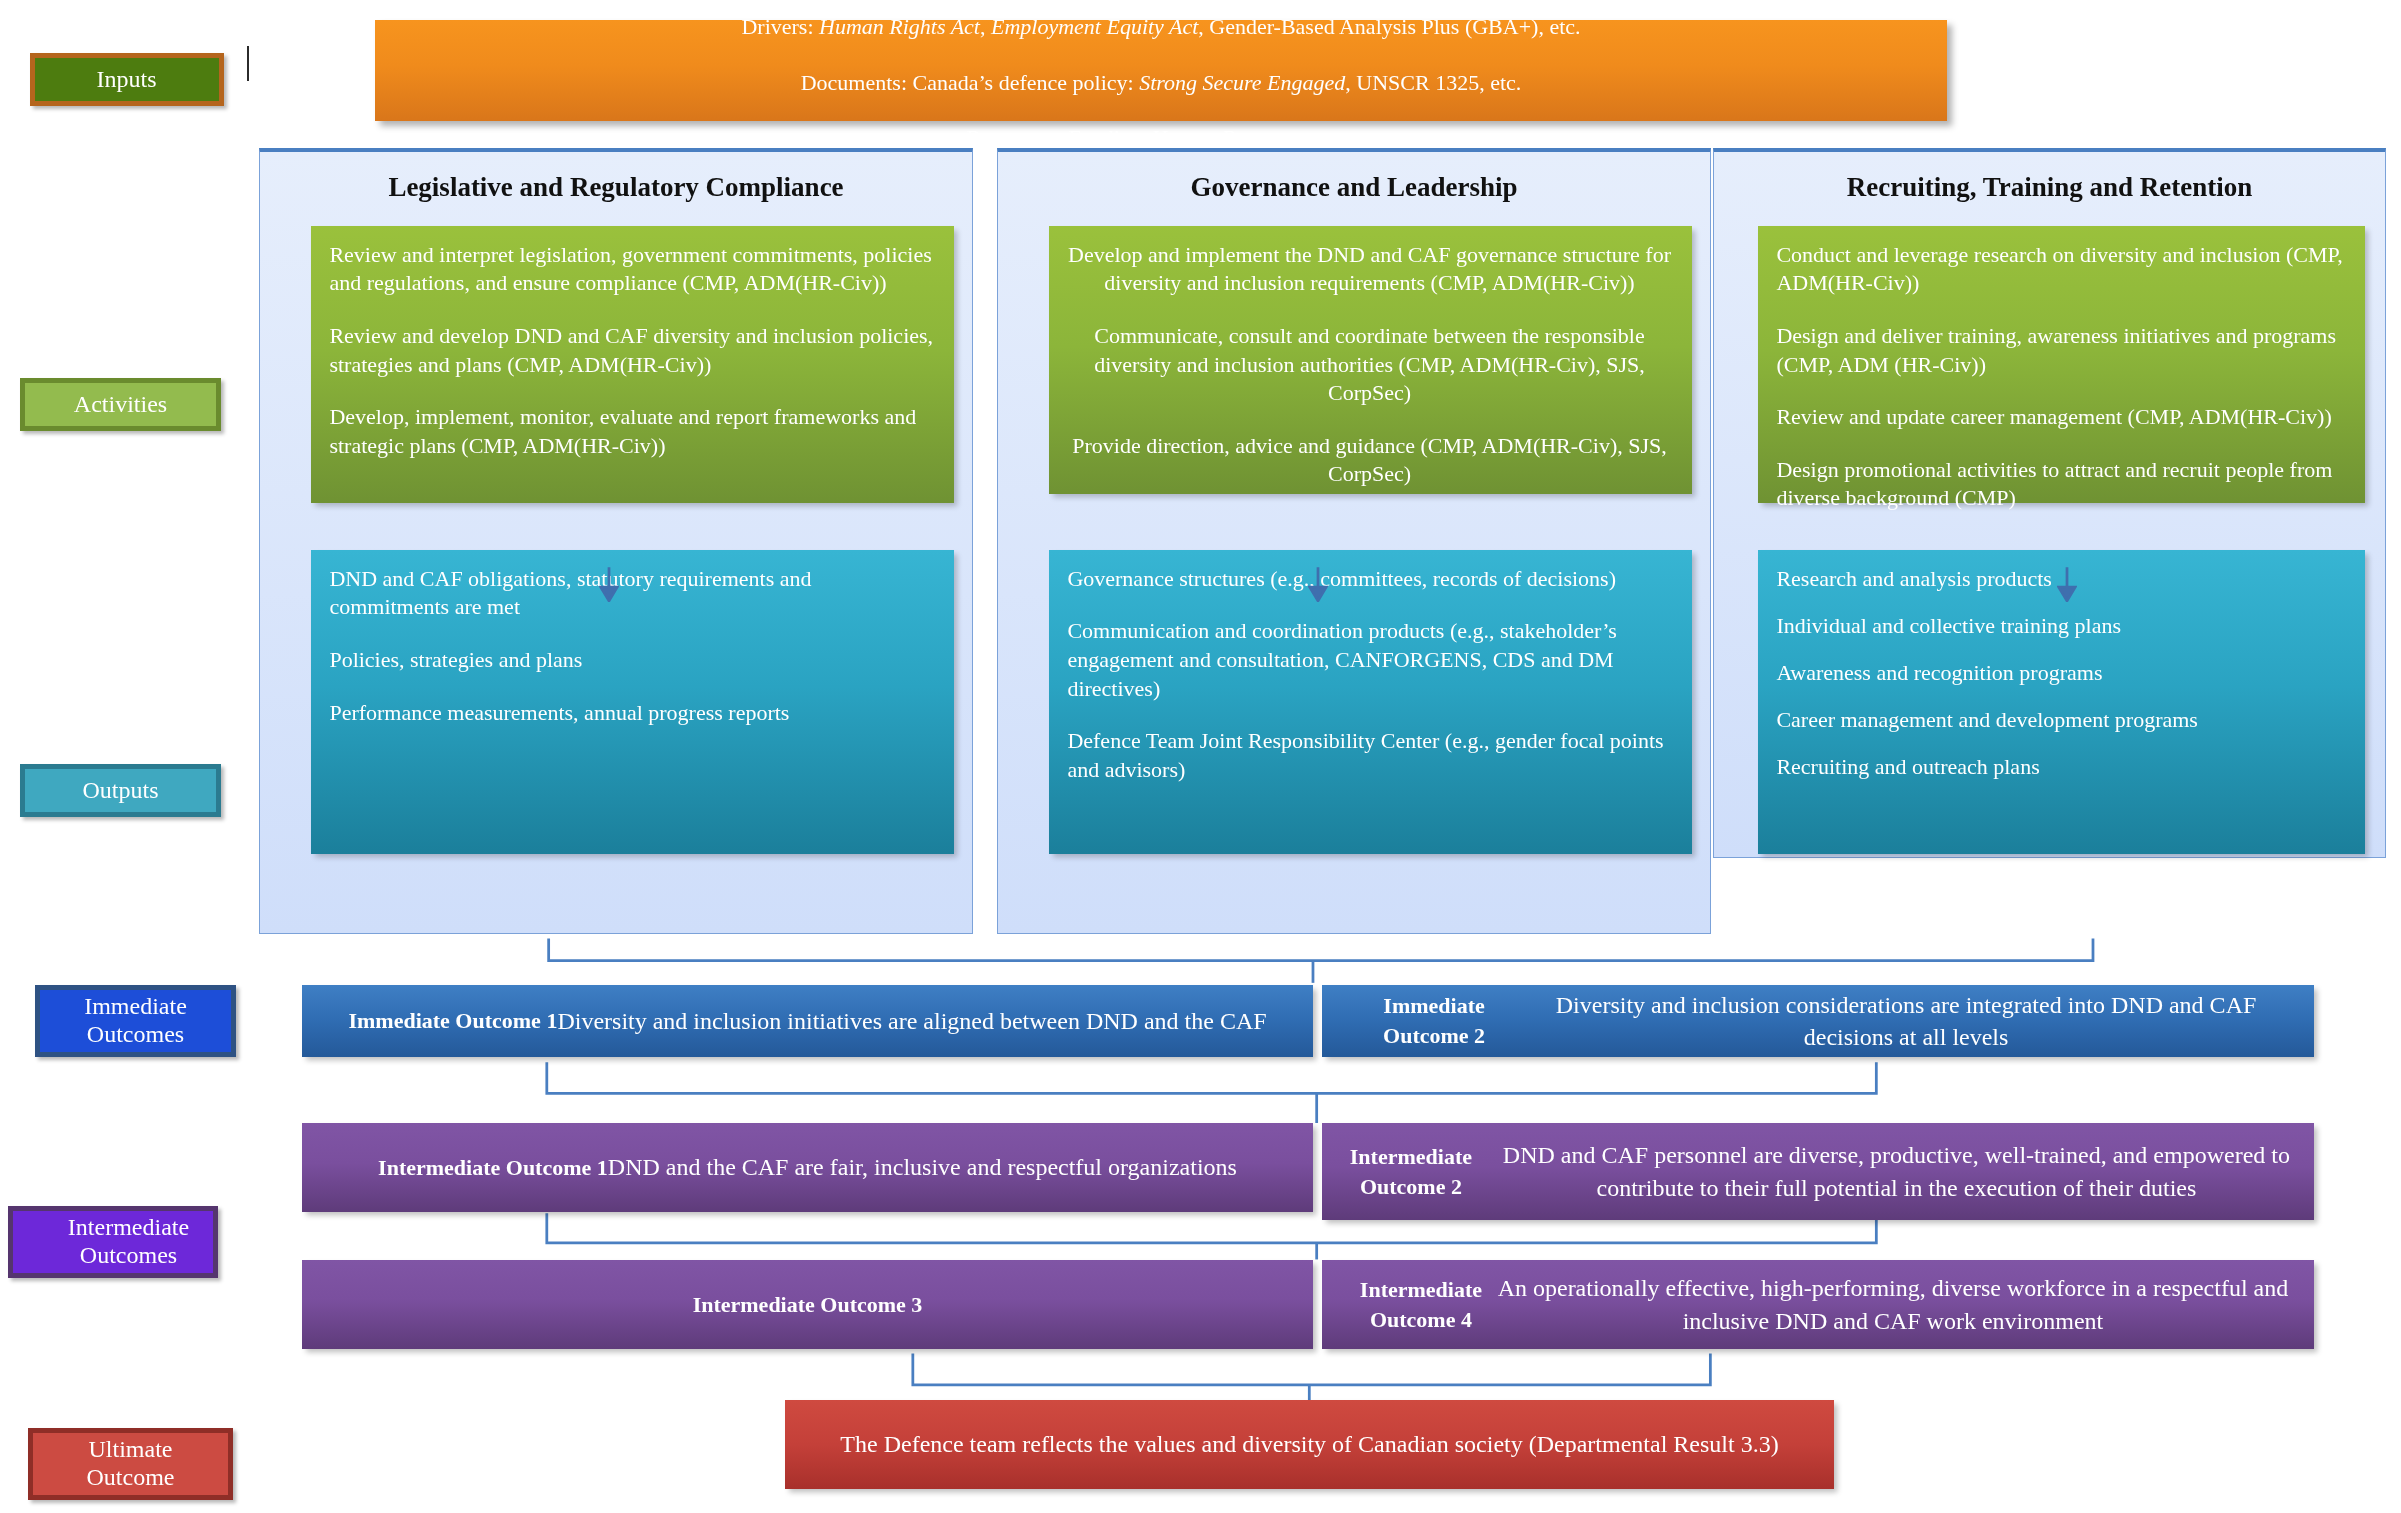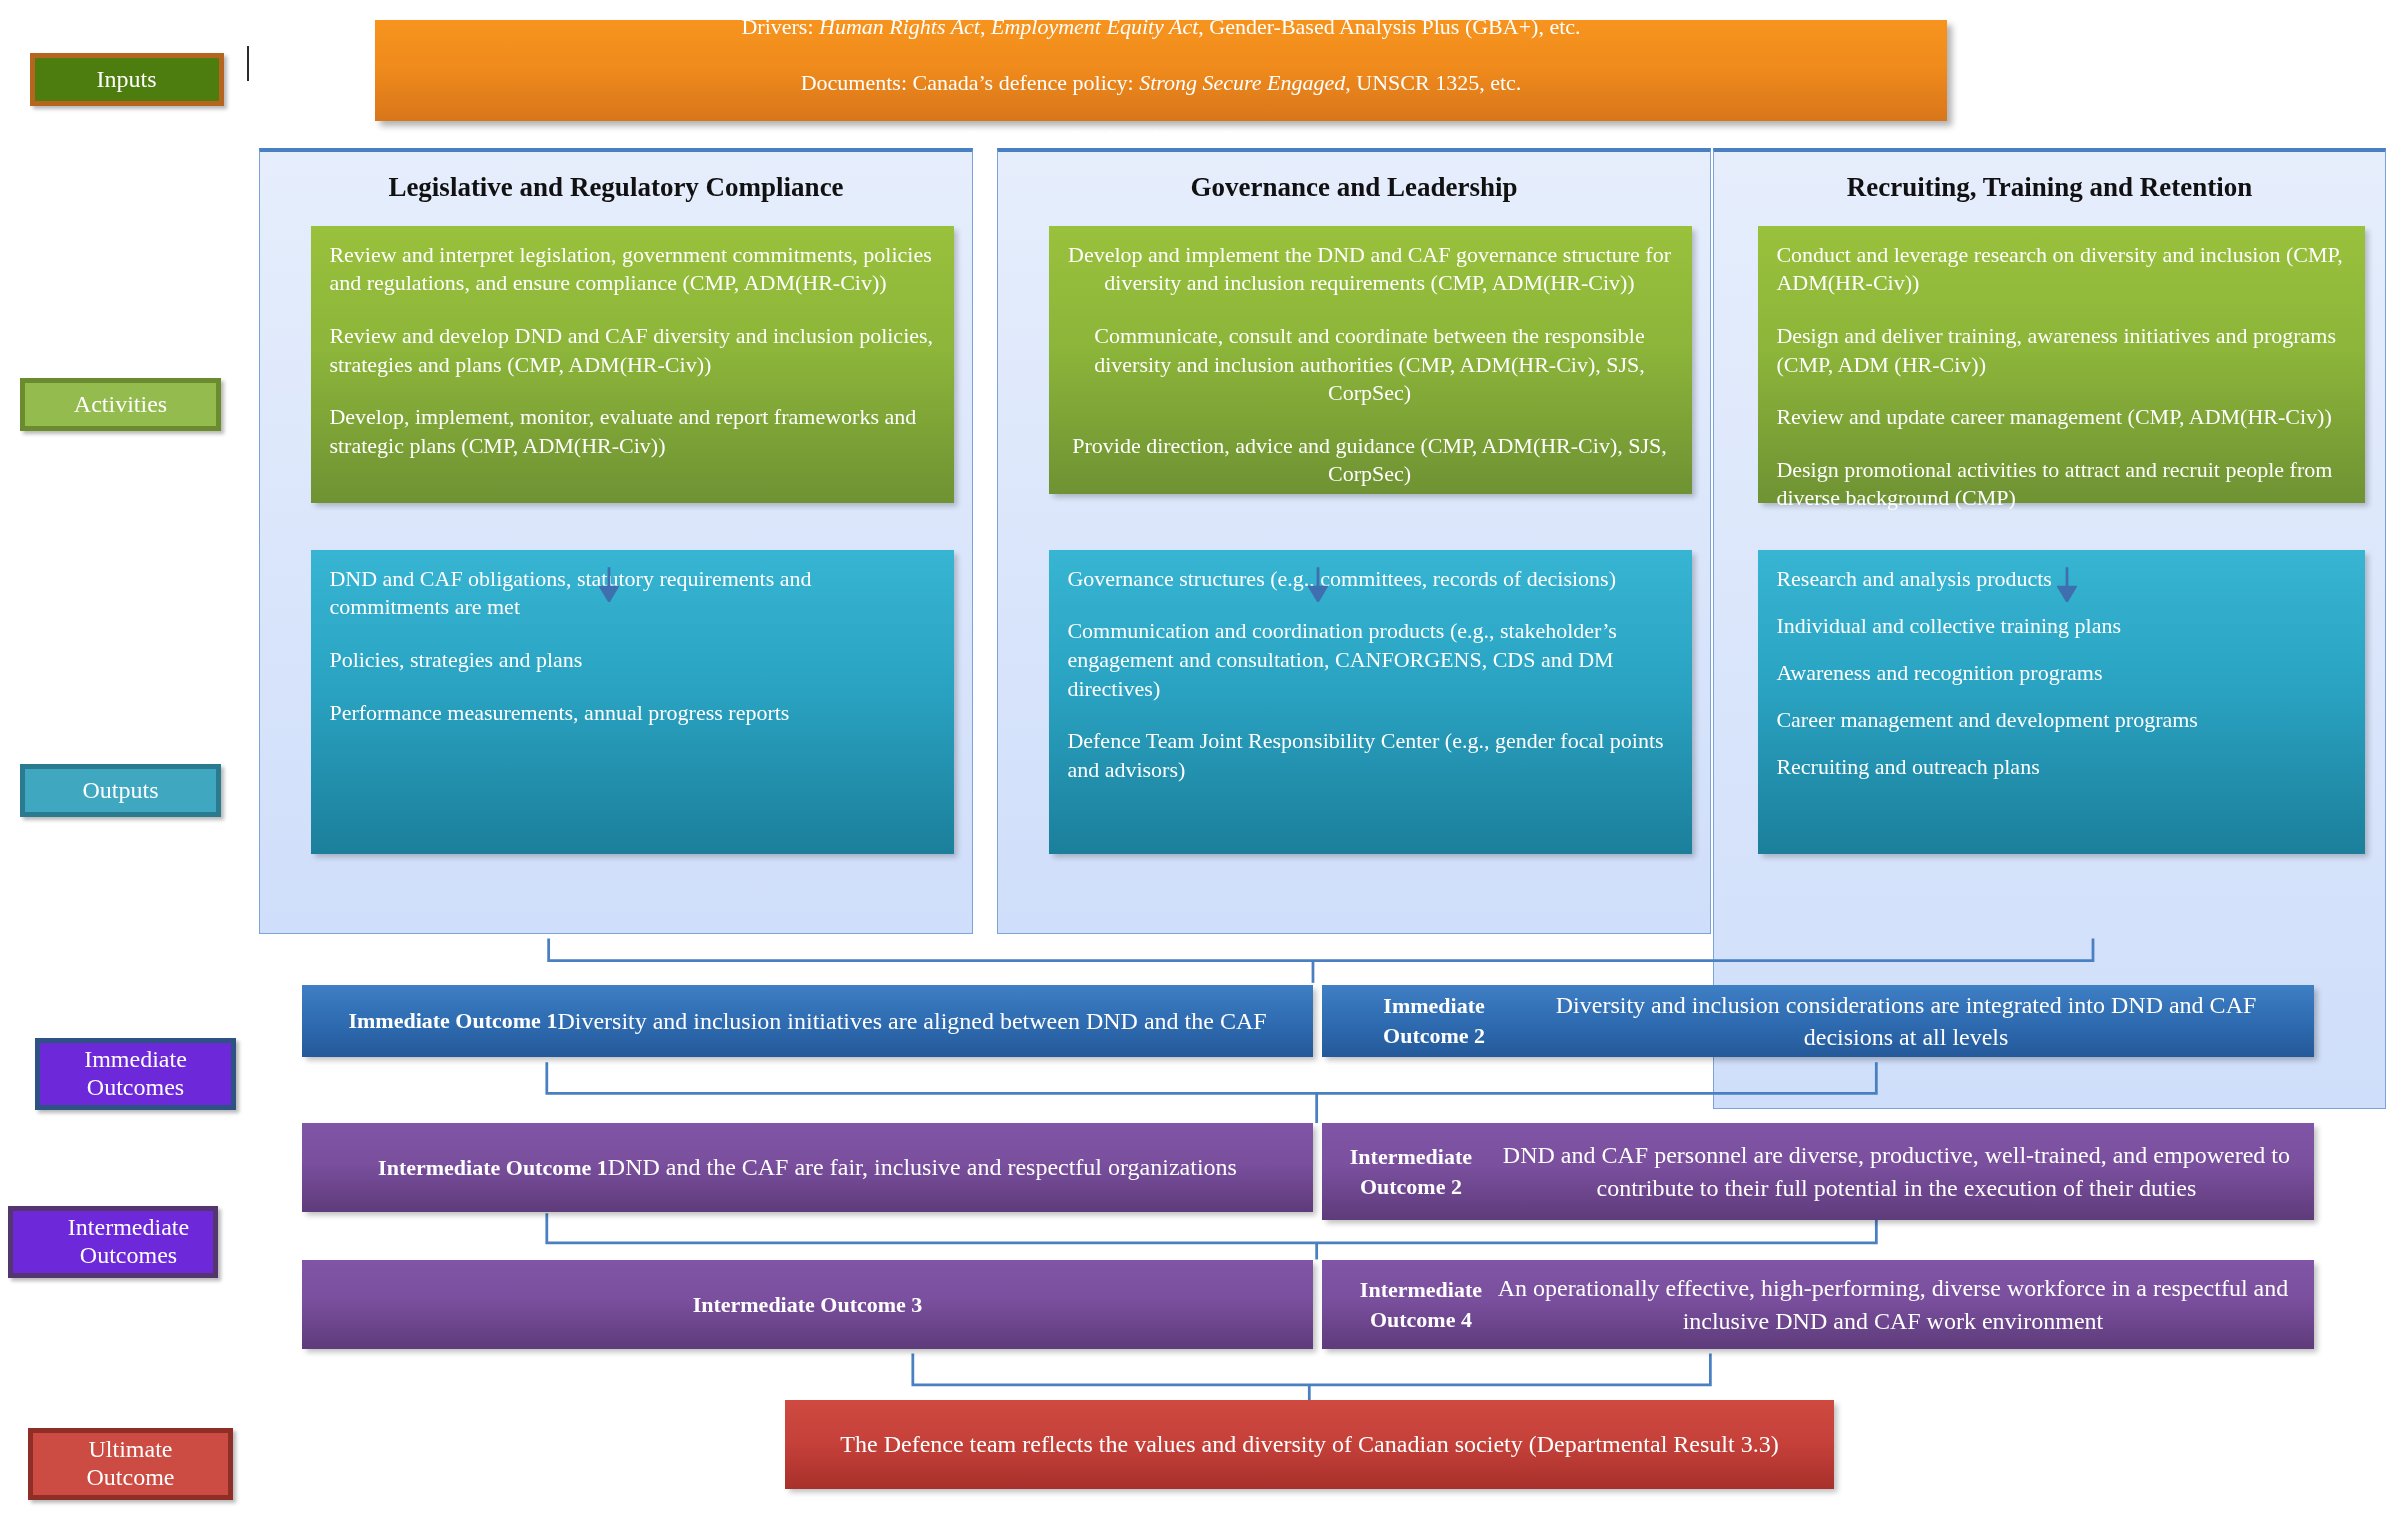--- a/index.html
+++ b/index.html
@@ -25,22 +25,22 @@
     left:20px;top:378px;width:201px;height:53px;
     background:#93bb4e;border:5.5px solid #6a8b2e;
     box-shadow:2.8px 2.8px 3.7px rgba(0,0,0,.28);
   }
   .stage-outputs{
     left:20px;top:764px;width:201px;height:53px;
     background:#3fa8c0;border:5.5px solid #2b7b90;
     box-shadow:2.8px 2.8px 3.7px rgba(0,0,0,.28);
   }
   .stage-immediate{
-    left:35px;top:1038px;width:201px;height:72px;
-    background:#6d28d9;border:5.5px solid #2e5283;
+    left:35px;top:985px;width:201px;height:72px;
+    background:#1d4ed8;border:5.5px solid #2e5283;
     box-shadow:2.8px 2.8px 3.7px rgba(0,0,0,.28);
   }
   .stage-intermediate{
     left:8px;top:1206px;width:210px;height:72px;
     background:#6d28d9;border:5.5px solid #55356e;
     box-shadow:2.8px 2.8px 3.7px rgba(0,0,0,.28);
     padding-left:31px;
   }
   .stage-ultimate{
     left:28px;top:1428px;width:205px;height:72px;
@@ -62,21 +62,21 @@
 
   
   .pillar{
     position:absolute;top:148px;
     background:linear-gradient(180deg,#e6eefc 0%,#cfdefa 100%);
     border:1.8px solid #7ba2d9;border-top:4.6px solid #4a7fc1;
     box-sizing:border-box;
   }
   .pillar.p1{left:259px;width:714px;height:786px;}
   .pillar.p2{left:997px;width:714px;height:786px;}
-  .pillar.p3{left:1713px;width:673px;height:961px;}
+  .pillar.p3{left:1713px;width:673px;height:710px;}
 
   .pillar-title{
     position:absolute;left:0;right:0;top:20px;text-align:center;
     font-weight:bold;font-size:27px;color:#111111;
   }
 
   .green-box{
     position:absolute;left:51px;right:18.4px;top:74px;
     background:linear-gradient(180deg,#9ac13c 0%,#8cb53a 45%,#6f9233 100%);
     box-shadow:3.7px 3.7px 5.5px rgba(0,0,0,.22);

